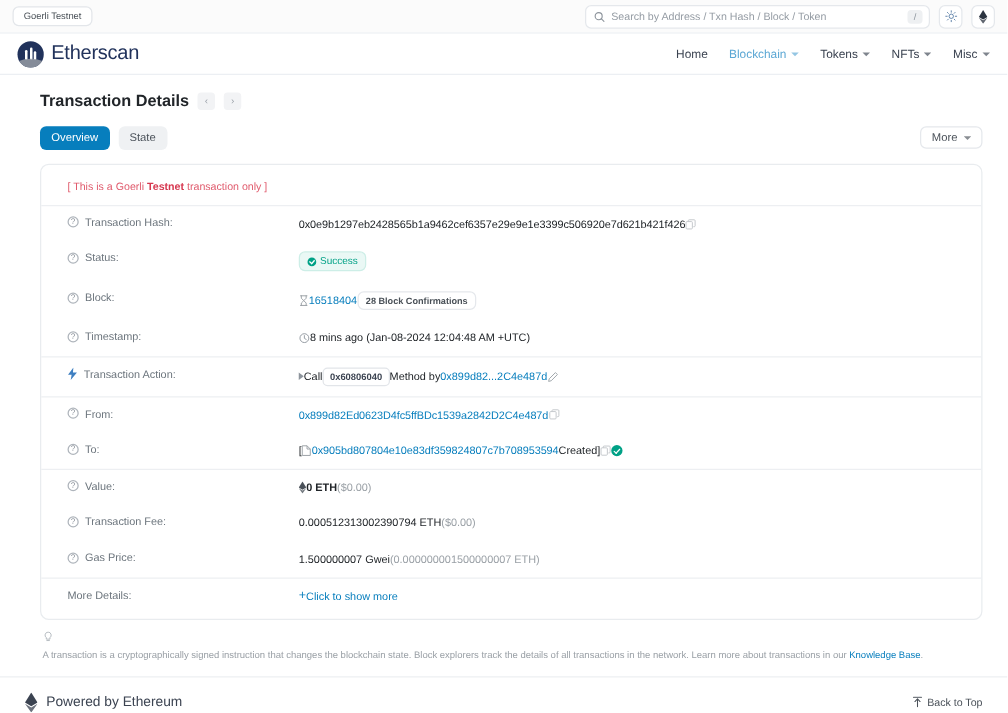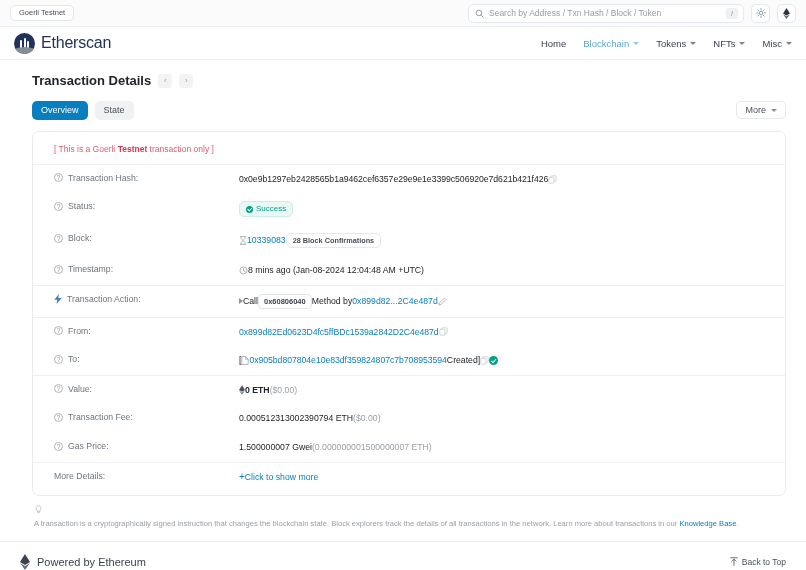--- a/index.html
+++ b/index.html
@@ -474,21 +474,21 @@
 
       <div class="row">
         <div class="lbl">
           <span class="qmark">?</span>
           <span>Block:</span>
         </div>
         <div class="val">
           <svg width="8" height="9" viewBox="0 0 12 14">
             <path d="M2 1h8M2 13h8M3 1v3l3 3-3 3v3M9 1v3L6 7l3 3v3" fill="none" stroke="#9aa0a6" stroke-width="1.2" stroke-linecap="round"></path>
           </svg>
-          <a href="#">10339083</a>
+          <a href="#">16518404</a>
           <span class="confirm-pill">28 Block Confirmations</span>
         </div>
       </div>
 
       <div class="row">
         <div class="lbl">
           <span class="qmark">?</span>
           <span>Timestamp:</span>
         </div>
         <div class="val">

